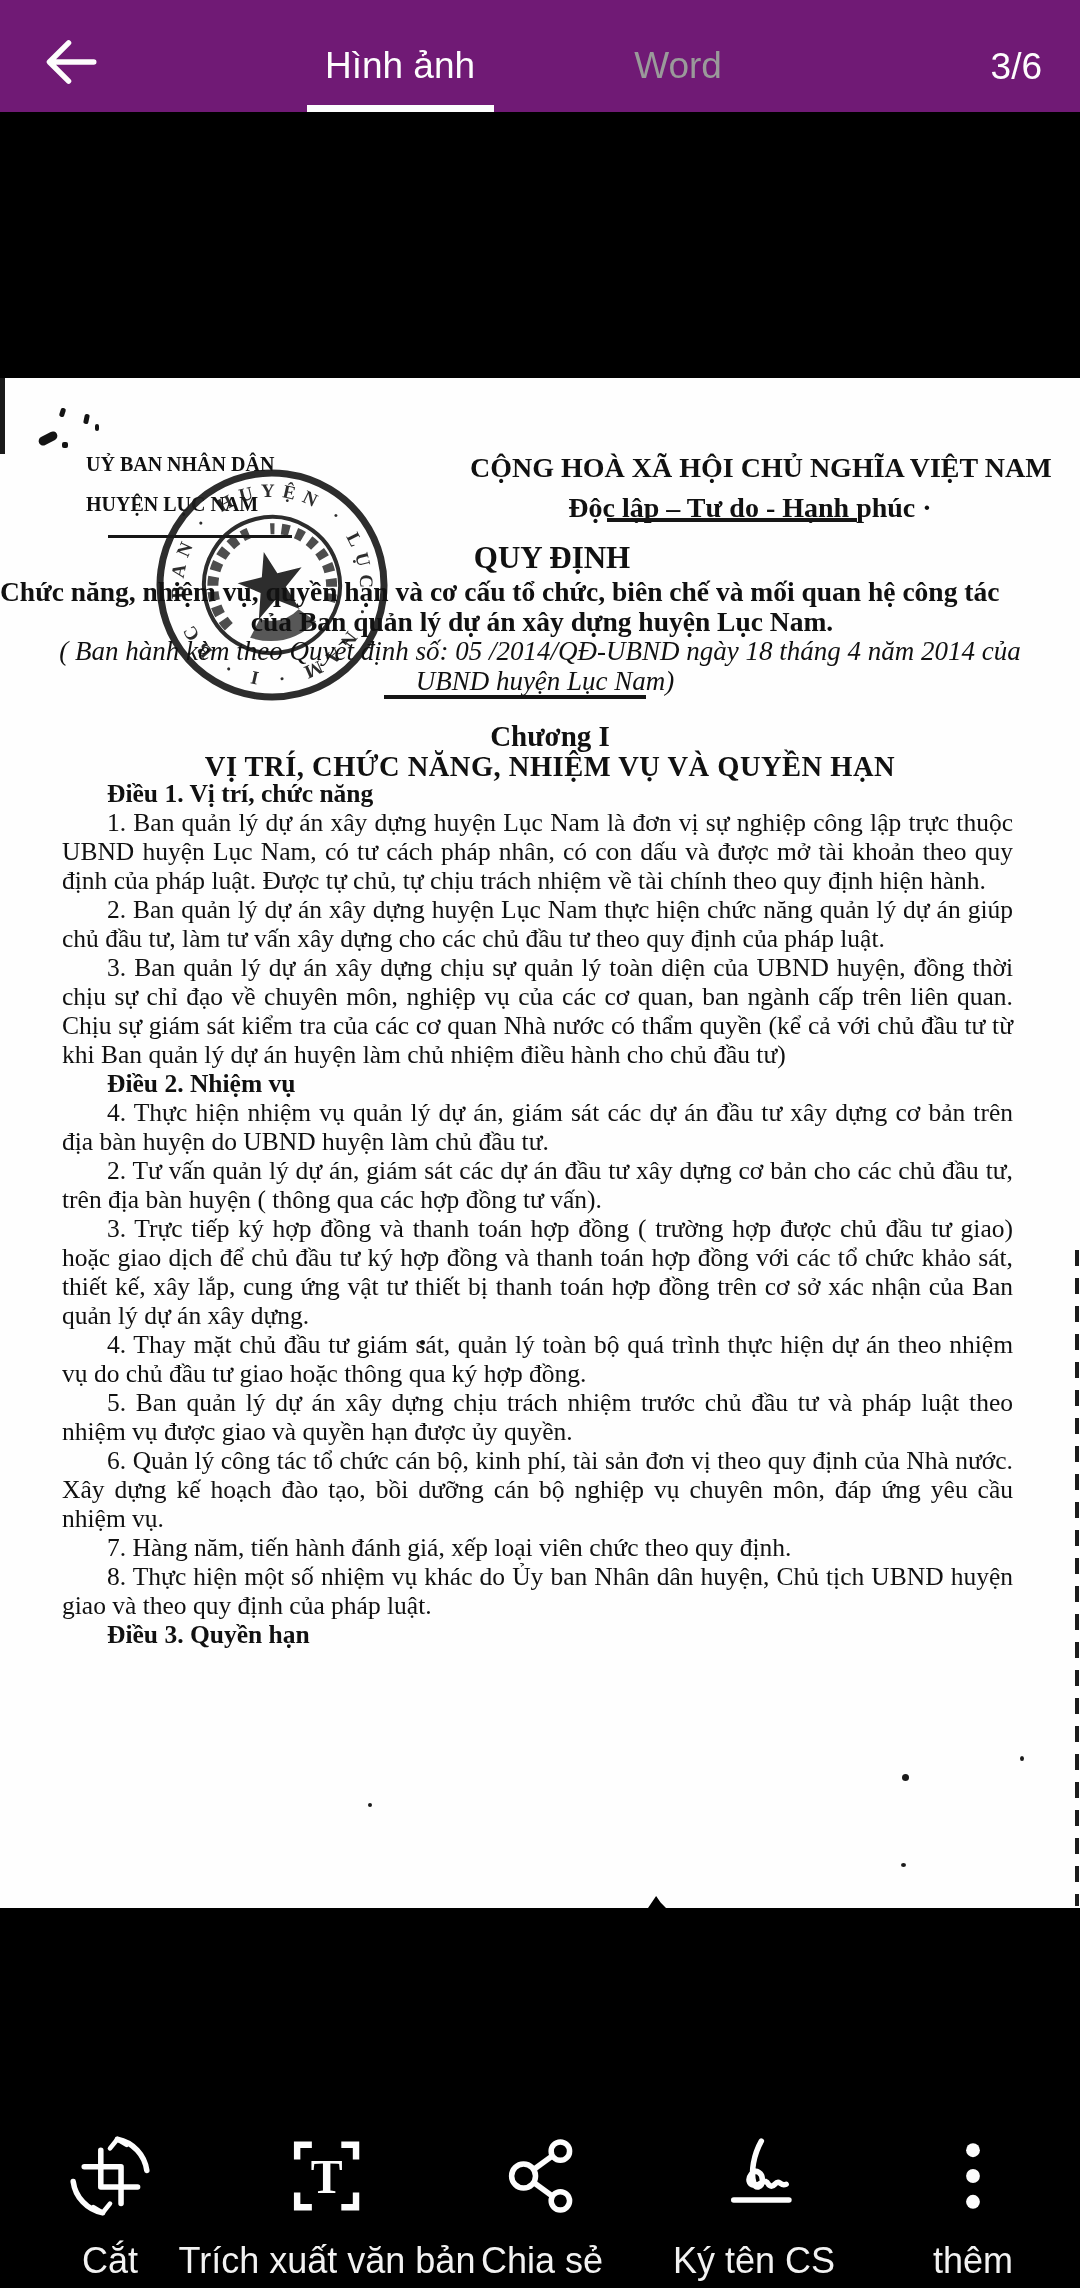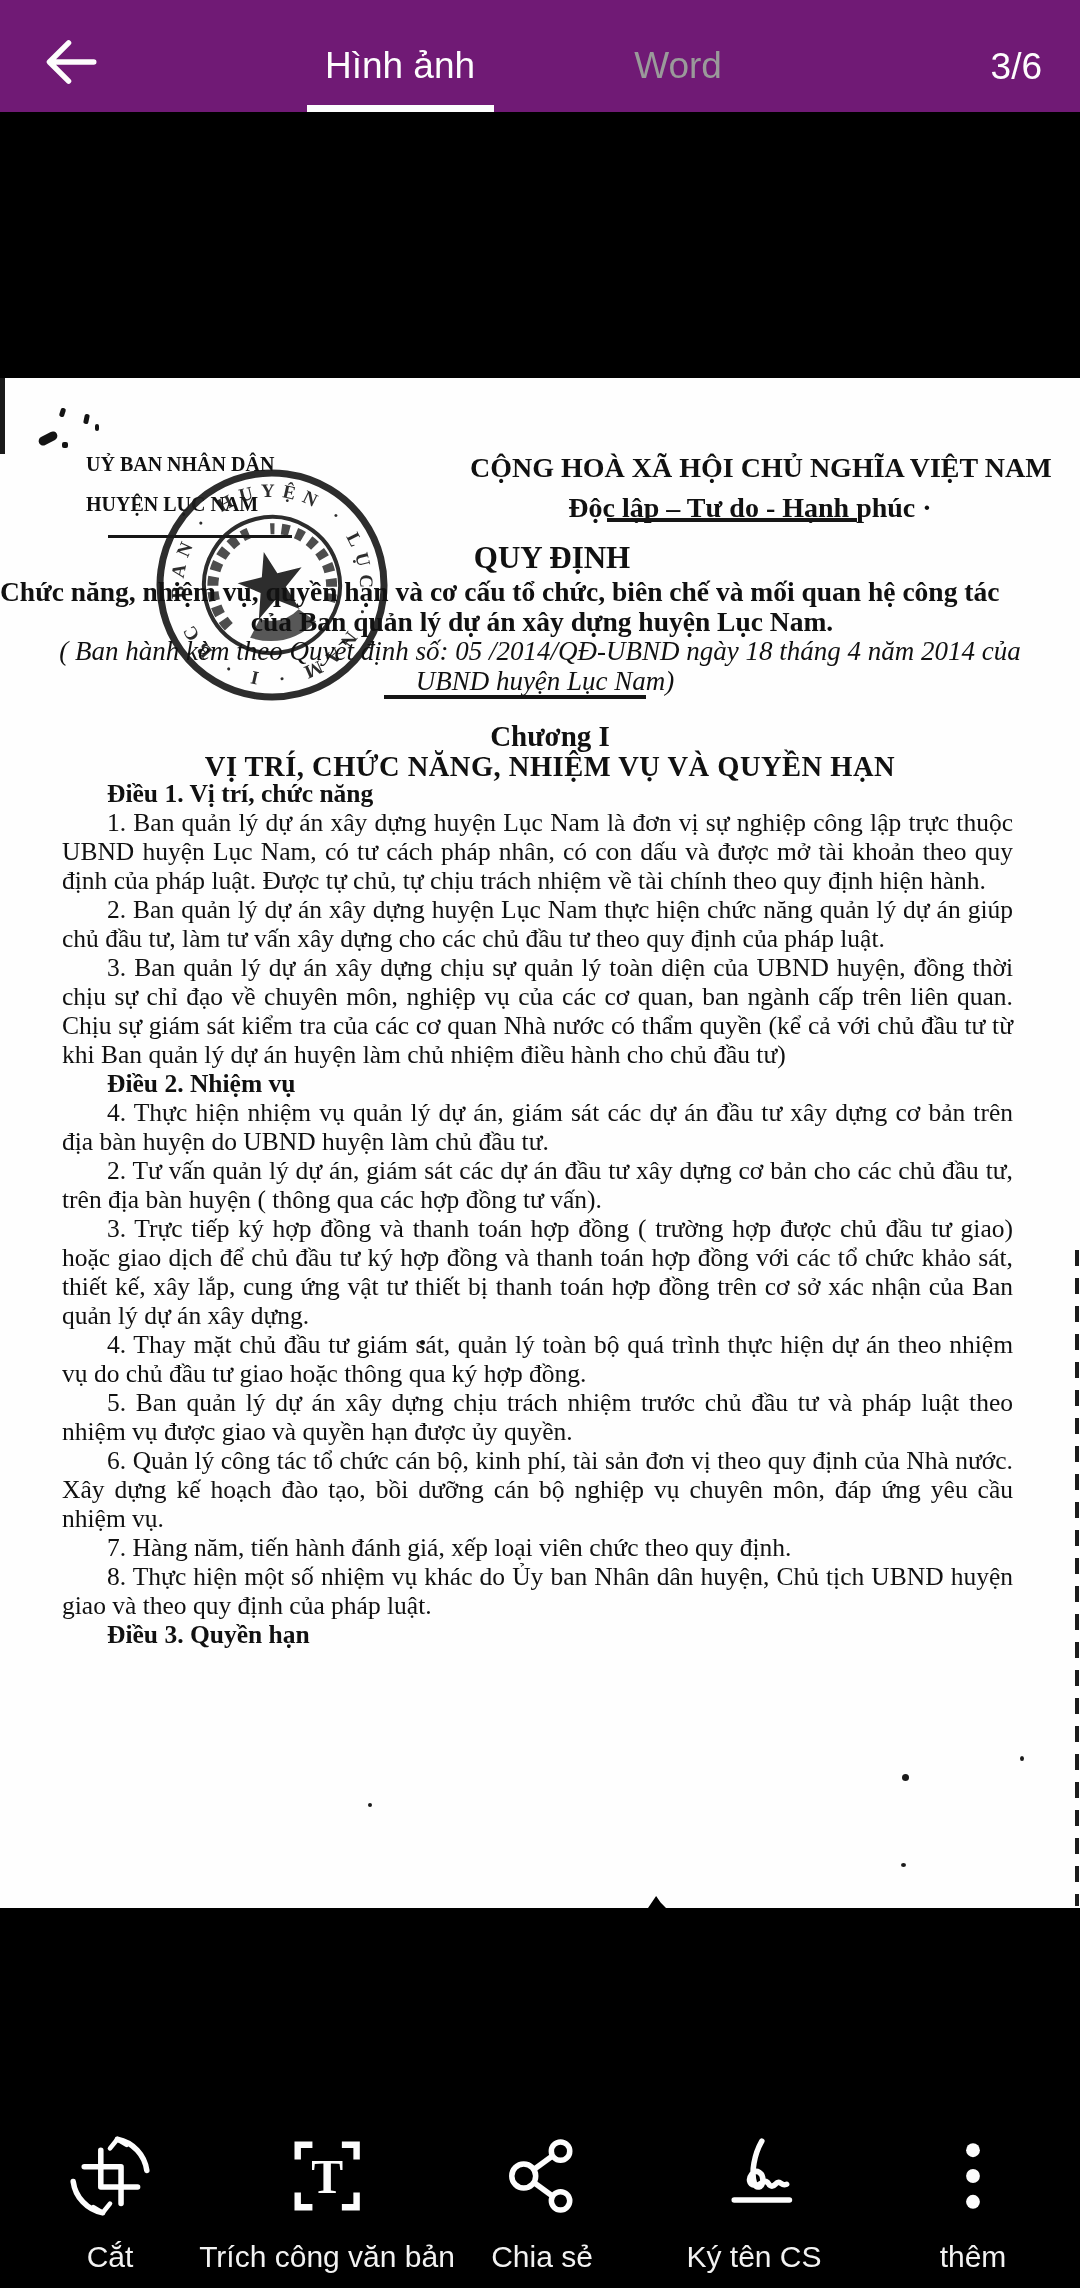--- a/index.html
+++ b/index.html
@@ -38,21 +38,21 @@
   .doc-body{position:absolute;left:62px;top:401px;width:951px;font-size:25.5px;line-height:29px;}
   .para{text-align:justify;text-indent:45px;margin:0;}
   .para-bold{font-weight:bold;}
   .stamp{position:absolute;left:150px;top:85px;width:244px;height:244px;transform:rotate(-14deg);opacity:.92;}
   .bottom-bump{position:absolute;left:648px;top:1518px;width:18px;height:12px;background:#000;
       clip-path:polygon(0 100%,45% 0,70% 55%,100% 100%);}
   
   .toolbar{position:absolute;left:0;top:2100px;width:1080px;height:188px;background:#000;}
   .tool{position:absolute;top:30px;transform:translateX(-50%);text-align:center;cursor:pointer;}
   .tool .ic{width:92px;height:92px;margin:0 auto;}
-  .tool .lbl{margin-top:14px;font-size:30px;color:#f2f2f2;white-space:nowrap;}
+  .tool .lbl{margin-top:14px;font-size:36px;color:#f2f2f2;white-space:nowrap;}
 </style>
 </head>
 <body>
 
 <div class="topbar">
   <svg class="back" viewBox="0 0 100 100">
     <path d="M88 50 H16 M46 18 L14 50 L46 82" fill="none" stroke="#fdfdfd" stroke-width="9" stroke-linecap="round" stroke-linejoin="round"></path>
   </svg>
   <div class="tab tab-active" style="left:400px">Hình ảnh</div>
   <div class="tab-underline"></div>
@@ -149,21 +149,21 @@
   <div class="tool" style="left:327px">
     <svg class="ic" viewBox="0 0 100 100">
       <g fill="none" stroke="#fdfdfd" stroke-width="7">
         <path d="M34 16 H18 V32"></path>
           <path d="M66 16 H82 V32"></path>
         <path d="M18 68 V84 H34"></path>
           <path d="M82 68 V84 H66"></path>
       </g>
       <text x="50" y="68" text-anchor="middle" font-size="52" font-weight="bold" fill="#fdfdfd" font-family="Liberation Serif,serif">T</text>
     </svg>
-    <div class="lbl">Trích công văn bản</div>
+    <div class="lbl">Trích xuất văn bản</div>
   </div>
 
   <div class="tool" style="left:542px">
     <svg class="ic" viewBox="0 0 100 100">
       <g fill="none" stroke="#fdfdfd" stroke-width="6">
         <circle cx="30" cy="50" r="13"></circle>
         <circle cx="70" cy="23" r="10"></circle>
         <circle cx="70" cy="77" r="10"></circle>
         <path d="M41 43 L60 29"></path>
           <path d="M41 57 L60 71"></path>

